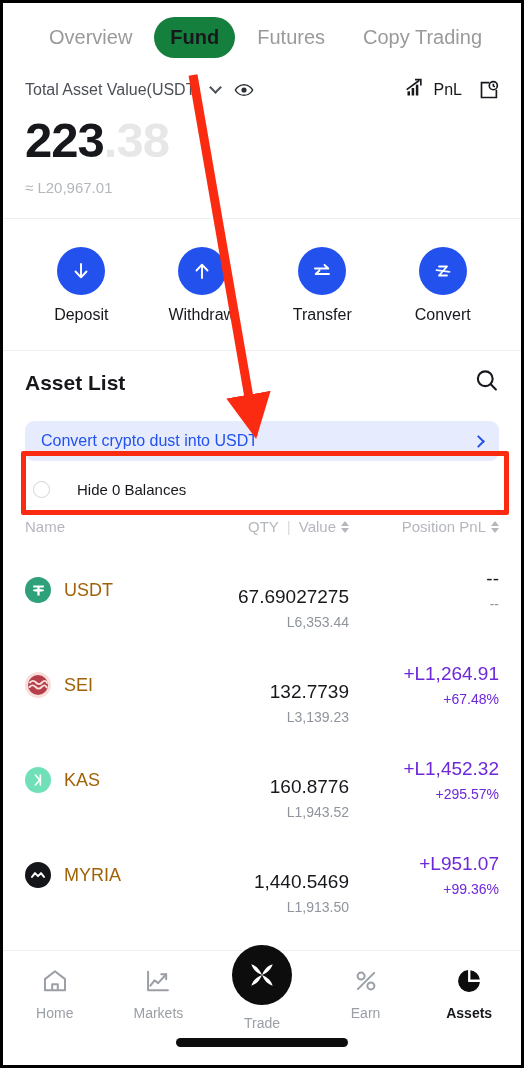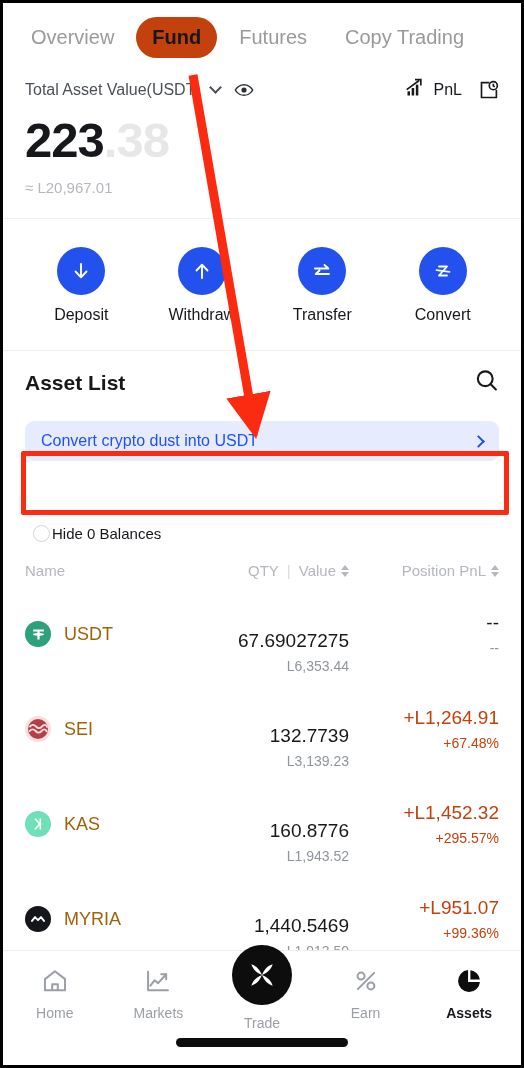--- a/index.html
+++ b/index.html
@@ -13,29 +13,29 @@
     position:relative;
     width:524px; height:1068px;
     background:#ffffff;
     border:3px solid #000;
     overflow:hidden;
   }
 
   
   .tabs {
     display:flex; align-items:center;
-    padding:14px 18px 10px 12px;
+    padding:14px 18px 10px 30px;
     gap:6px;
   }
   .tab {
     font-size:20px; color:#9a9a9a;
     padding:9px 16px; border-radius:22px;
     white-space:nowrap;
   }
-  .tab.active { color:#16181c; font-weight:bold; background:#c2410c; }
+  .tab.active { color:#16181c; font-weight:bold; background:#15803d; }
 
   
   .bal-wrap { padding:10px 22px 22px 22px; }
   .bal-row1 { display:flex; align-items:center; }
   .bal-label { font-size:16px; color:#4b4f56; }
   .chev {
     display:inline-block; width:9px; height:9px; margin-left:10px;
     border-right:2px solid #4b4f56; border-bottom:2px solid #4b4f56;
     transform:translateY(-3px) rotate(45deg);
   }
@@ -70,21 +70,21 @@
     height:40px; padding:0 16px;
     display:flex; align-items:center;
   }
   .dust-txt { font-size:16px; color:#2251ee; flex:1; }
   .dust-chev {
     width:9px; height:9px;
     border-right:2.4px solid #2251ee; border-top:2.4px solid #2251ee;
     transform:rotate(45deg);
   }
 
-  .hide-row { display:flex; align-items:center; gap:2px; padding:20px 22px 0 30px;margin-top:44px; }
+  .hide-row { display:flex; align-items:center; gap:27px; padding:20px 22px 0 30px; }
   .radio { width:17px; height:17px; border-radius:50%; border:1.5px solid #d2d4d8; }
   .hide-lbl { font-size:15px; color:#16181c; }
 
   .cols { display:flex; align-items:center; padding:20px 22px 0 22px; font-size:15px; color:#b4b7bd; }
   .c-name { width:190px; }
   .c-qty { flex:1; text-align:right; display:flex; justify-content:flex-end; align-items:center; gap:5px; }
   .c-pnl { width:150px; text-align:right; display:flex; justify-content:flex-end; align-items:center; gap:5px; }
   .sortic { display:inline-flex; flex-direction:column; gap:2px; }
   .sortic i { display:block; width:0; height:0; border-left:4px solid transparent; border-right:4px solid transparent; }
   .sortic i.u { border-bottom:5px solid #b4b7bd; }
@@ -95,21 +95,21 @@
   .row { display:flex; align-items:center; padding:15px 22px 0 22px; }
   .r-name { width:190px; display:flex; align-items:center; gap:13px; }
   .coin { width:26px; height:26px; border-radius:50%; display:flex; align-items:center; justify-content:center; flex:0 0 26px; }
   .sym { font-size:18px; color:#a16207; }
   .r-qty { flex:1; text-align:right; }
   .q1 { font-size:19px; color:#16181c;margin-top:36px; }
   .q2 { font-size:14px; color:#90949c; margin-top:6px; }
   .r-pnl { width:150px; text-align:right; }
   .p1 { font-size:19px; }
   .p2 { font-size:14px; margin-top:6px; }
-  .up { color:#c2410c; }
+  .up { color:#6d28d9; }
   .muted { color:#16181c; }
   .muted2 { color:#90949c; }
 
   
   .nav {
     position:absolute; left:0; right:0; bottom:3px; height:112px;
     background:#fff; border-top:1px solid #eceef0;
     display:flex; align-items:flex-start; padding-top:16px;text-align:center;
   }
   .nav-it { flex:1; display:flex; flex-direction:column; align-items:center; gap:10px; }

